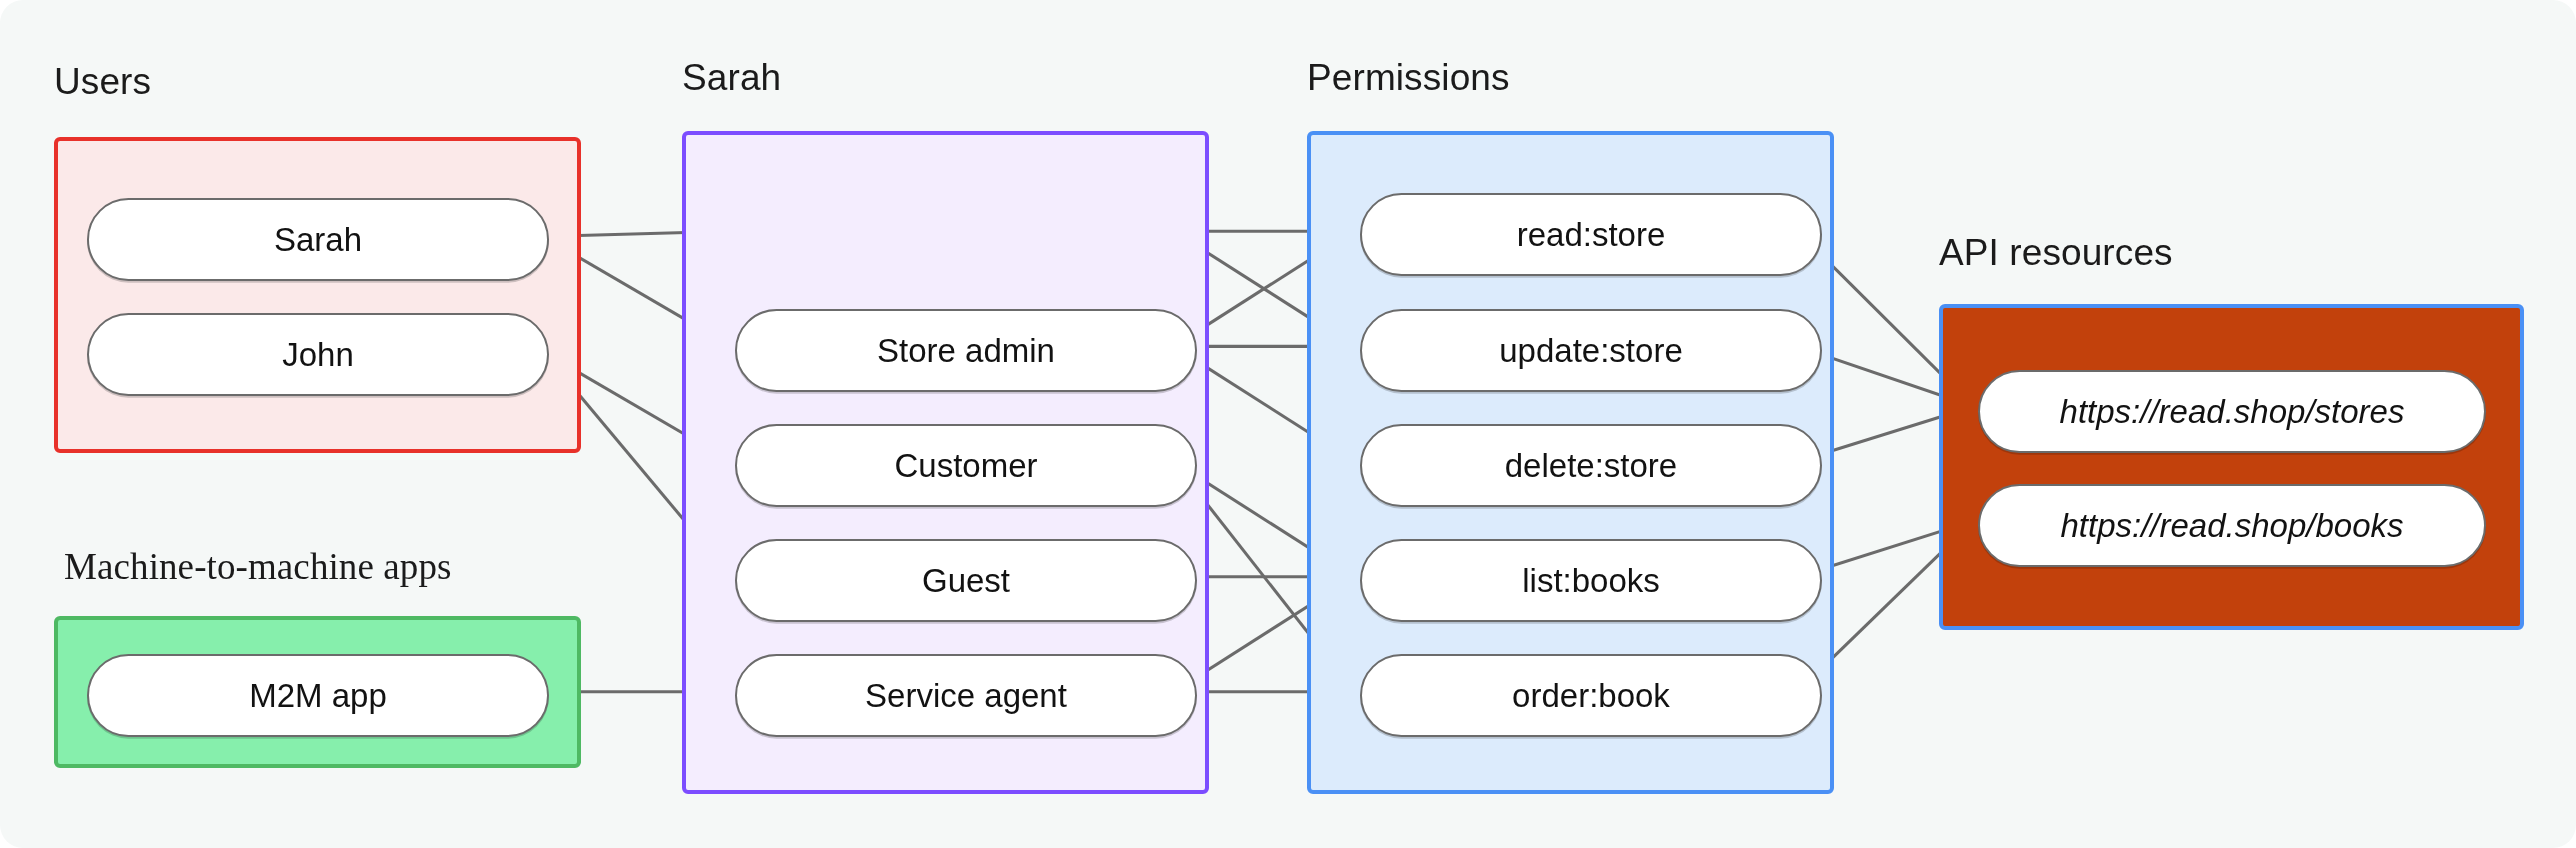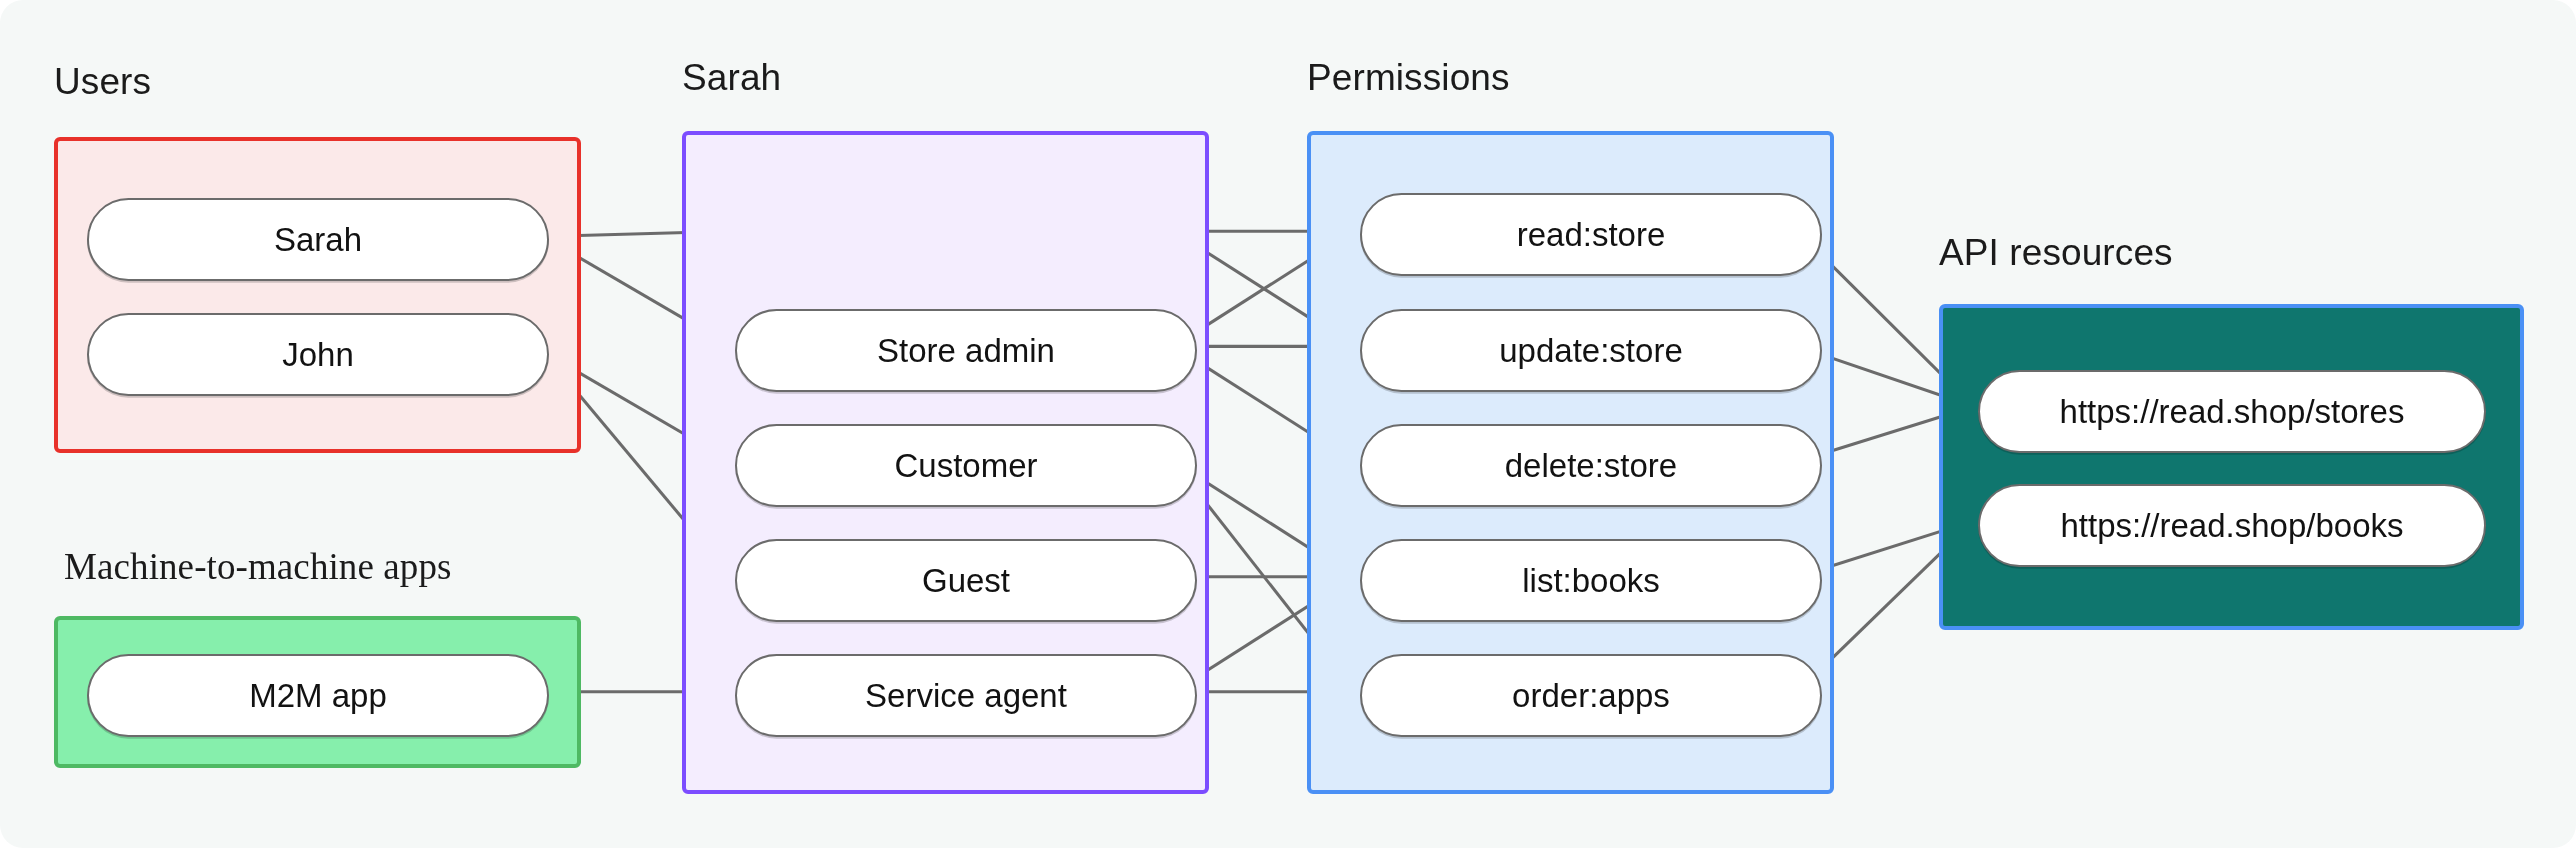--- a/index.html
+++ b/index.html
@@ -37,21 +37,21 @@
     box-sizing: border-box;
     border-style: solid;
     border-width: 4.4px;
     border-radius: 6px;
     padding-left: 20px;
   }
   .box-users      { border-color: #E8312A; background: #FBE9E9; }
   .box-m2m        { border-color: #4EB963; background: #86efac; }
   .box-roles      { border-color: #7C4DFF; background: #F4EDFE; }
   .box-perms      { border-color: #4A90F5; background: #DCEBFC; }
-  .box-api        { border-color: #4A90F5; background: #0f766e; }
+  .box-api        { border-color: #4A90F5; background: #c2410c; font-style: italic; }
 
   
   .node {
     position: absolute;
     box-sizing: border-box;
     background: #ffffff;
     border: 2.6px solid #6b6b6b;
     border-radius: 872px;
     display: flex;
     align-items: center;
@@ -139,21 +139,21 @@
     <div class="node" style="left:49px; top:519px; width:462px; height:83px;">Service agent</div>
   </div>
 
   <div class="group-label" style="left:1307px; top:59px;">Permissions</div>
 
   <div class="container-box box-perms" style="left:1307px; top:131px; width:527px; height:663px;">
     <div class="node" style="left:49px; top:58px; width:462px; height:83px;">read:store</div>
     <div class="node" style="left:49px; top:174px; width:462px; height:83px;">update:store</div>
     <div class="node" style="left:49px; top:289px; width:462px; height:83px;">delete:store</div>
     <div class="node" style="left:49px; top:404px; width:462px; height:83px;">list:books</div>
-    <div class="node" style="left:49px; top:519px; width:462px; height:83px;">order:apps</div>
+    <div class="node" style="left:49px; top:519px; width:462px; height:83px;">order:book</div>
   </div>
 
   <div class="group-label" style="left:1939px; top:234px;">API resources</div>
 
   <div class="container-box box-api" style="left:1939px; top:304px; width:585px; height:326px;">
     <div class="node" style="left:35px; top:62px; width:508px; height:83px;">https://read.shop/stores</div>
     <div class="node" style="left:35px; top:176px; width:508px; height:83px;">https://read.shop/books</div>
   </div>
 
 </div>

